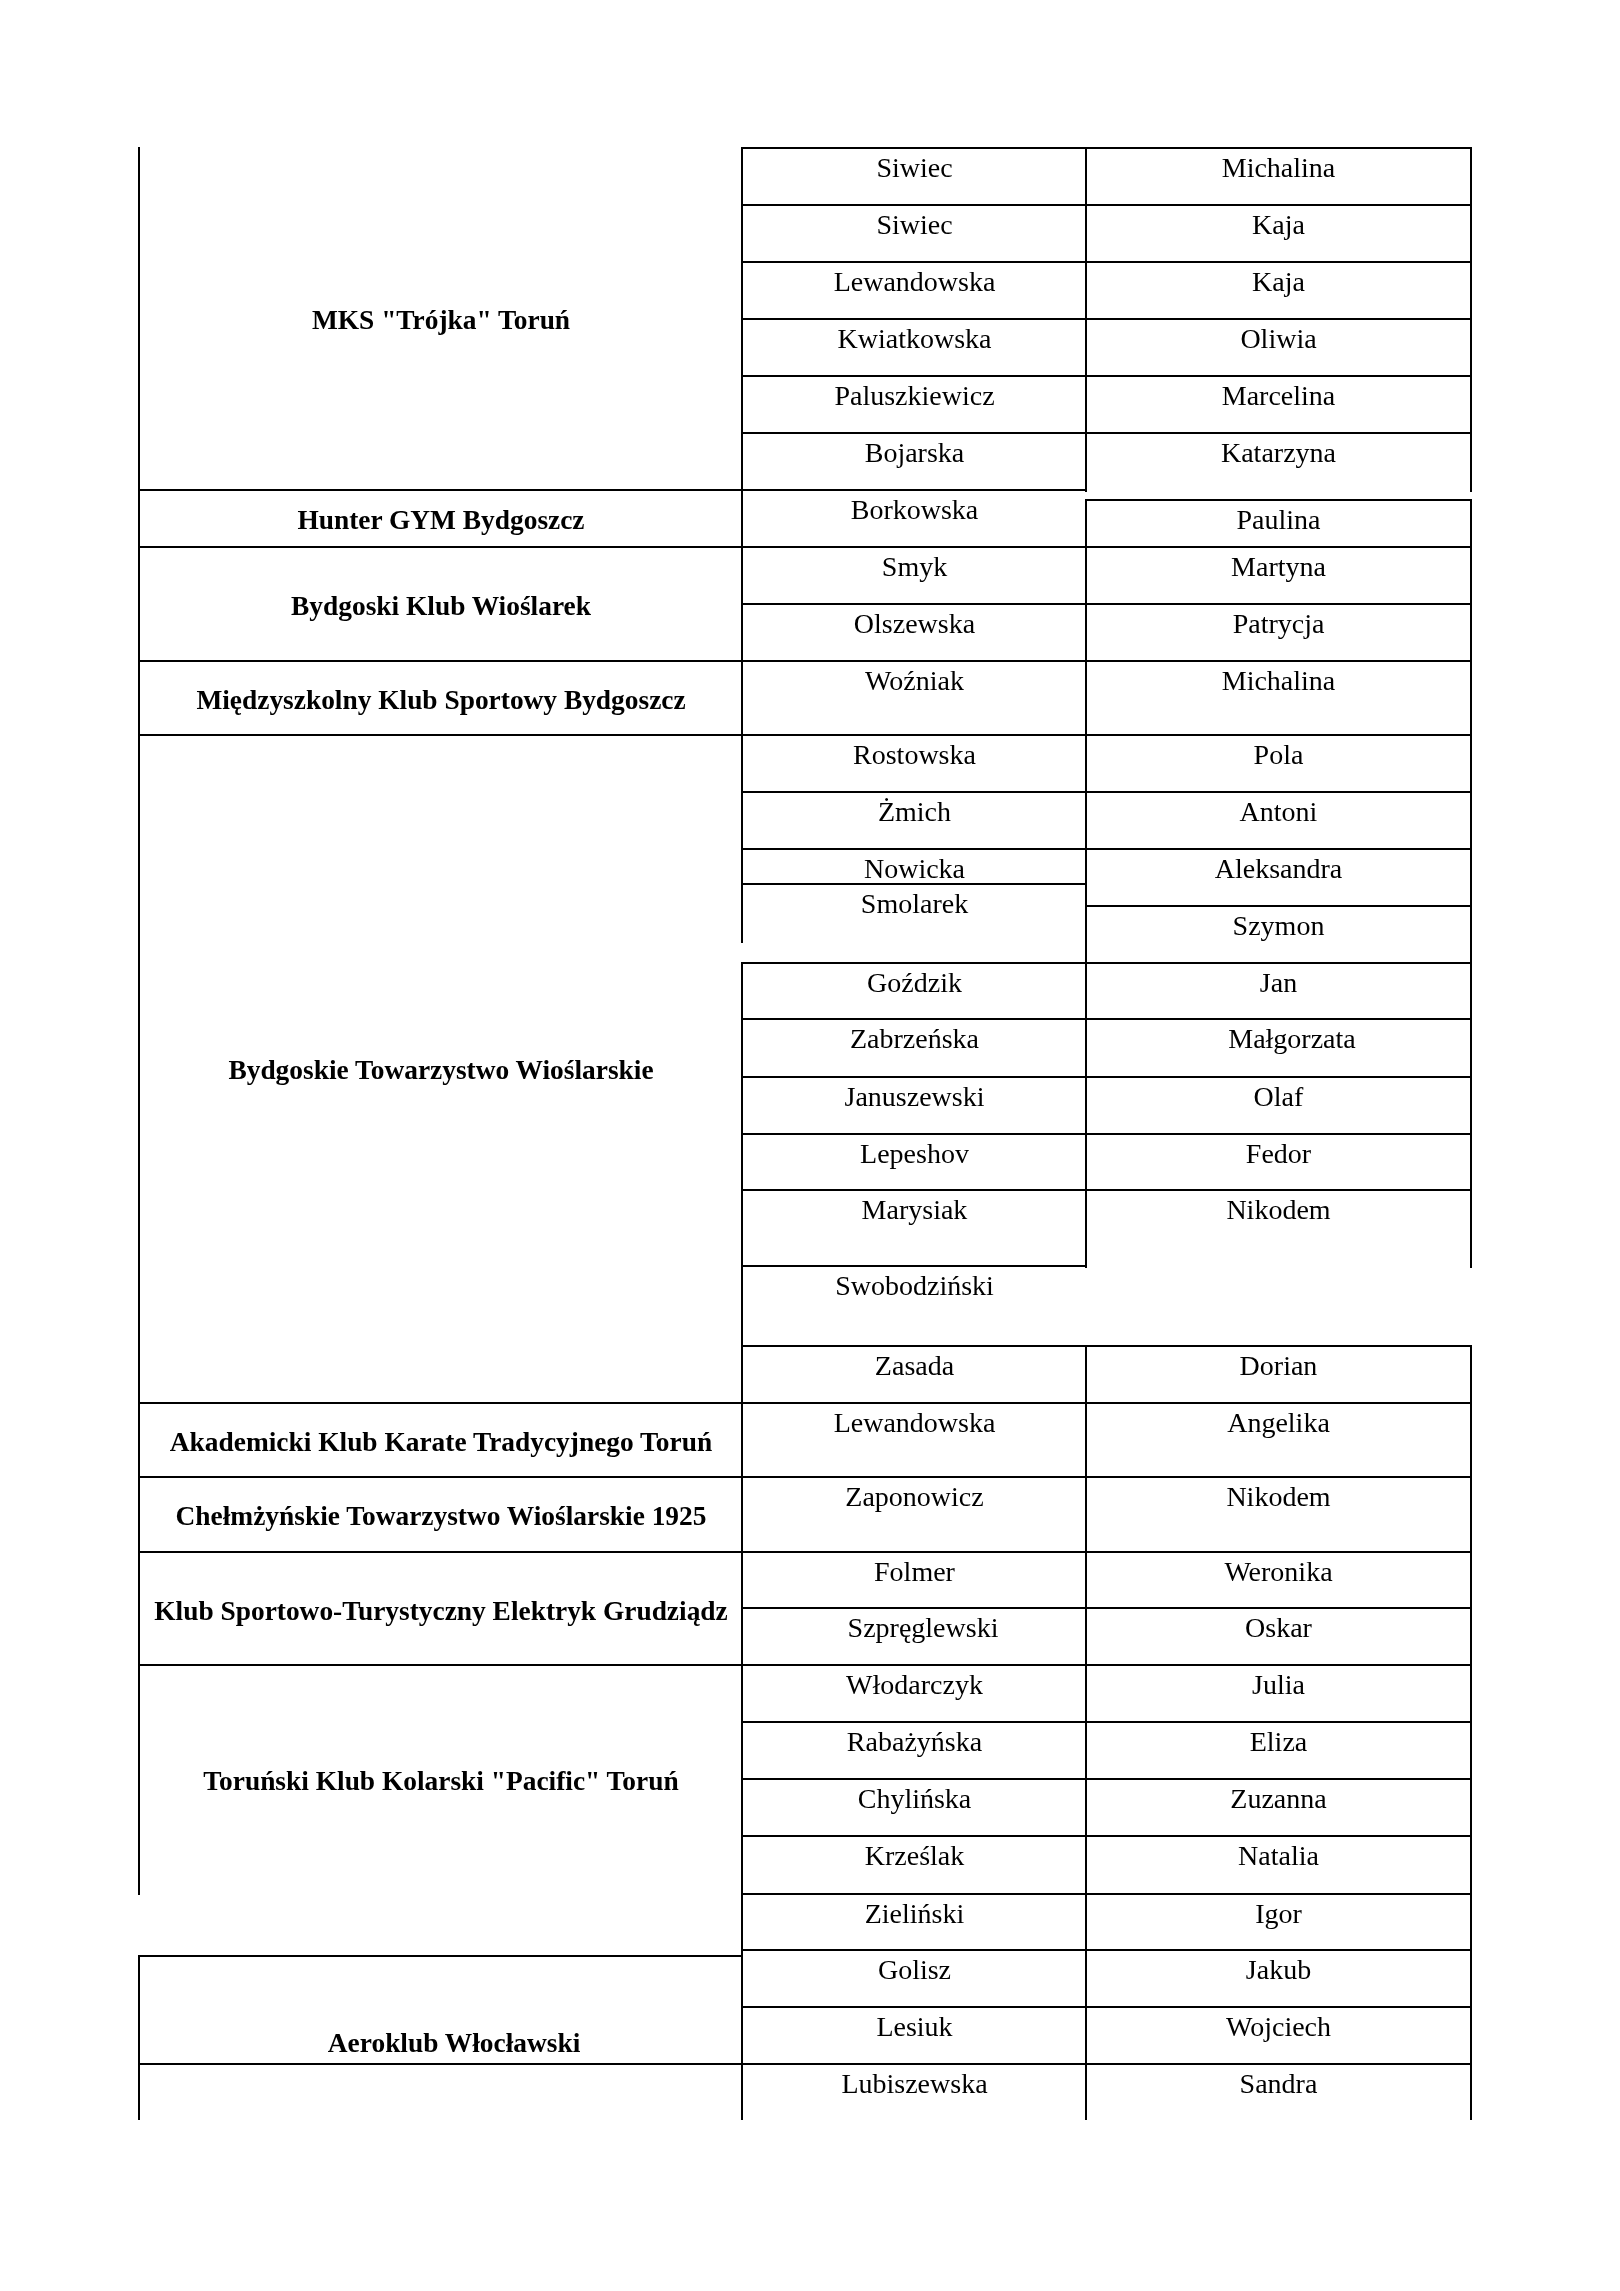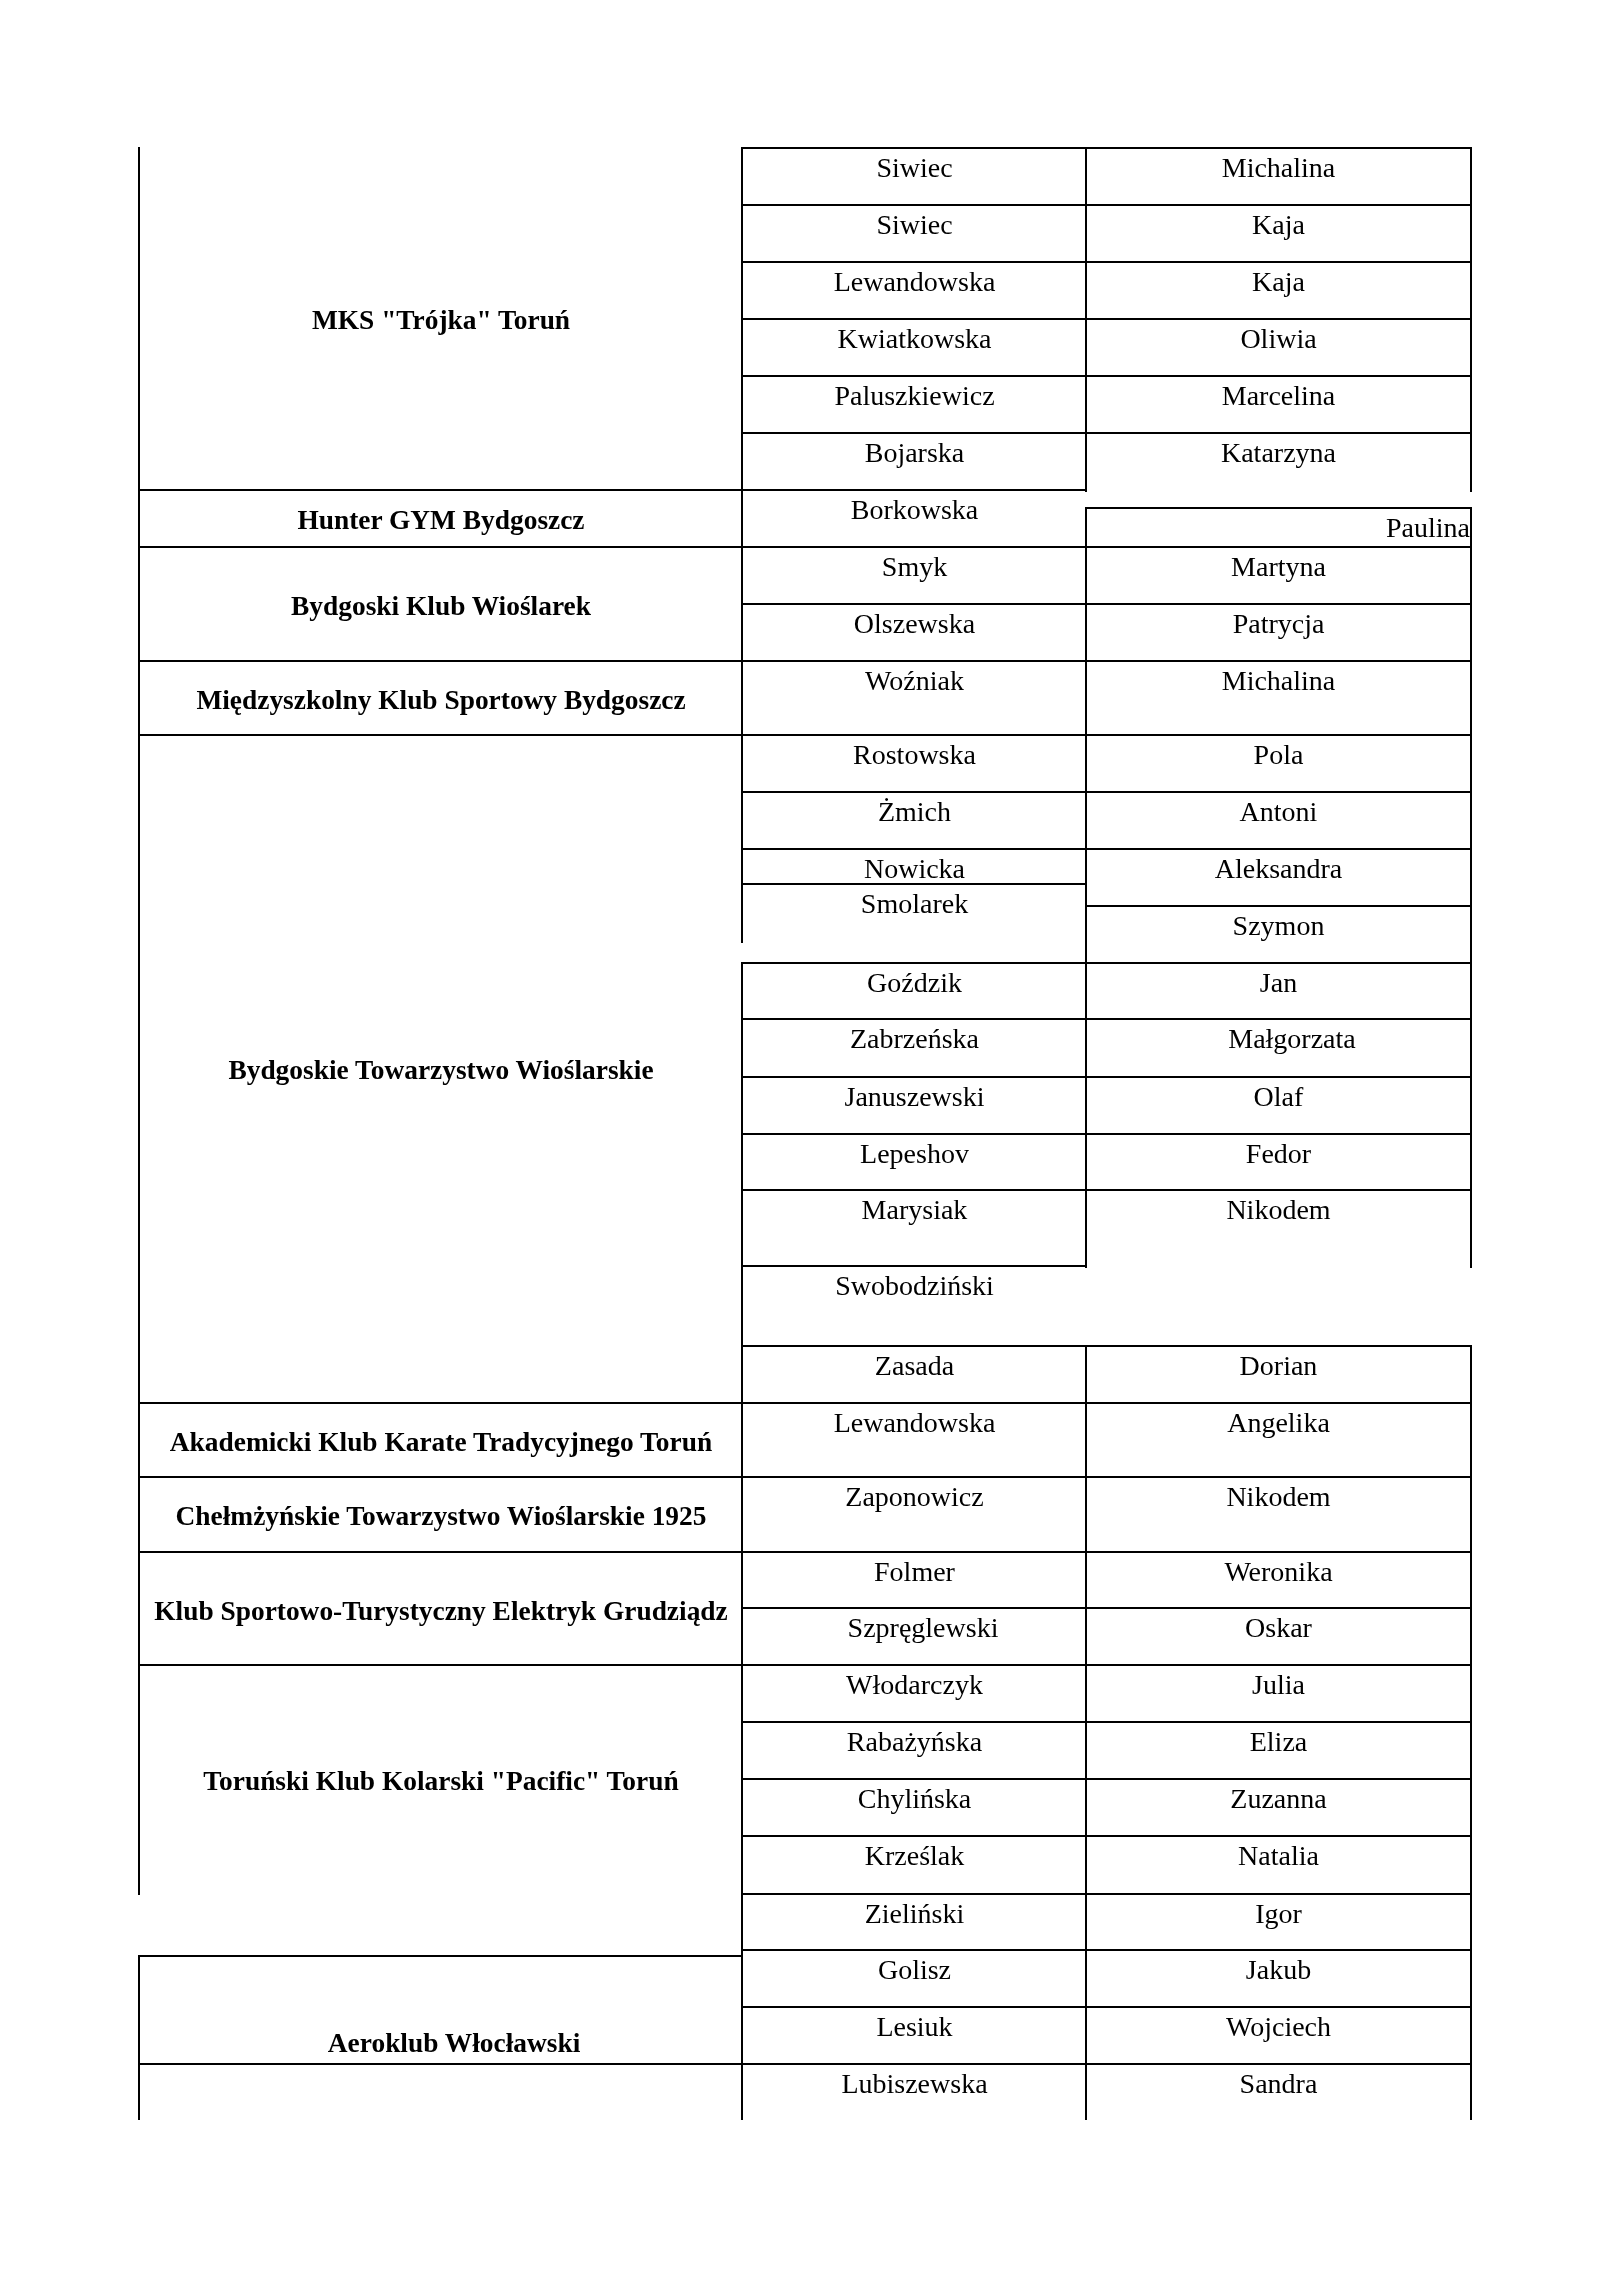--- a/index.html
+++ b/index.html
@@ -41,21 +41,21 @@
       <div class="name-cell surname" style="top: 171px; height: 61px;">Kwiatkowska</div>
       <div class="name-cell firstname last-col" style="top: 171px; height: 61px;">Oliwia</div>
       <div class="name-cell surname" style="top: 228px; height: 60px;">Paluszkiewicz</div>
       <div class="name-cell firstname last-col" style="top: 228px; height: 60px;">Marcelina</div>
       <div class="name-cell surname" style="top: 285px; height: 60px;">Bojarska</div>
       <div class="name-cell firstname last-col" style="top: 285px; height: 60px;">Katarzyna</div>
       <div class="club-cell no-top" style="top: 0px; height: 345px;">
         <span>MKS "Trójka" Toruń</span>
       </div>
       <div class="name-cell surname" style="top: 342px; height: 60px;">Borkowska</div>
-      <div class="name-cell firstname last-col" style="top: 360px; height: 60px; text-align: right;">Paulina</div>
+      <div class="name-cell firstname last-col" style="top: 352px; height: 60px;">Paulina</div>
       <div class="club-cell" style="top: 342px; height: 60px;">
         <span>Hunter GYM Bydgoszcz</span>
       </div>
       <div class="name-cell surname" style="top: 399px; height: 60px;">Smyk</div>
       <div class="name-cell firstname last-col" style="top: 399px; height: 60px;">Martyna</div>
       <div class="name-cell surname" style="top: 456px; height: 60px;">Olszewska</div>
       <div class="name-cell firstname last-col" style="top: 456px; height: 60px;">Patrycja</div>
       <div class="club-cell" style="top: 399px; height: 117px;">
         <span>Bydgoski Klub Wioślarek</span>
       </div>

